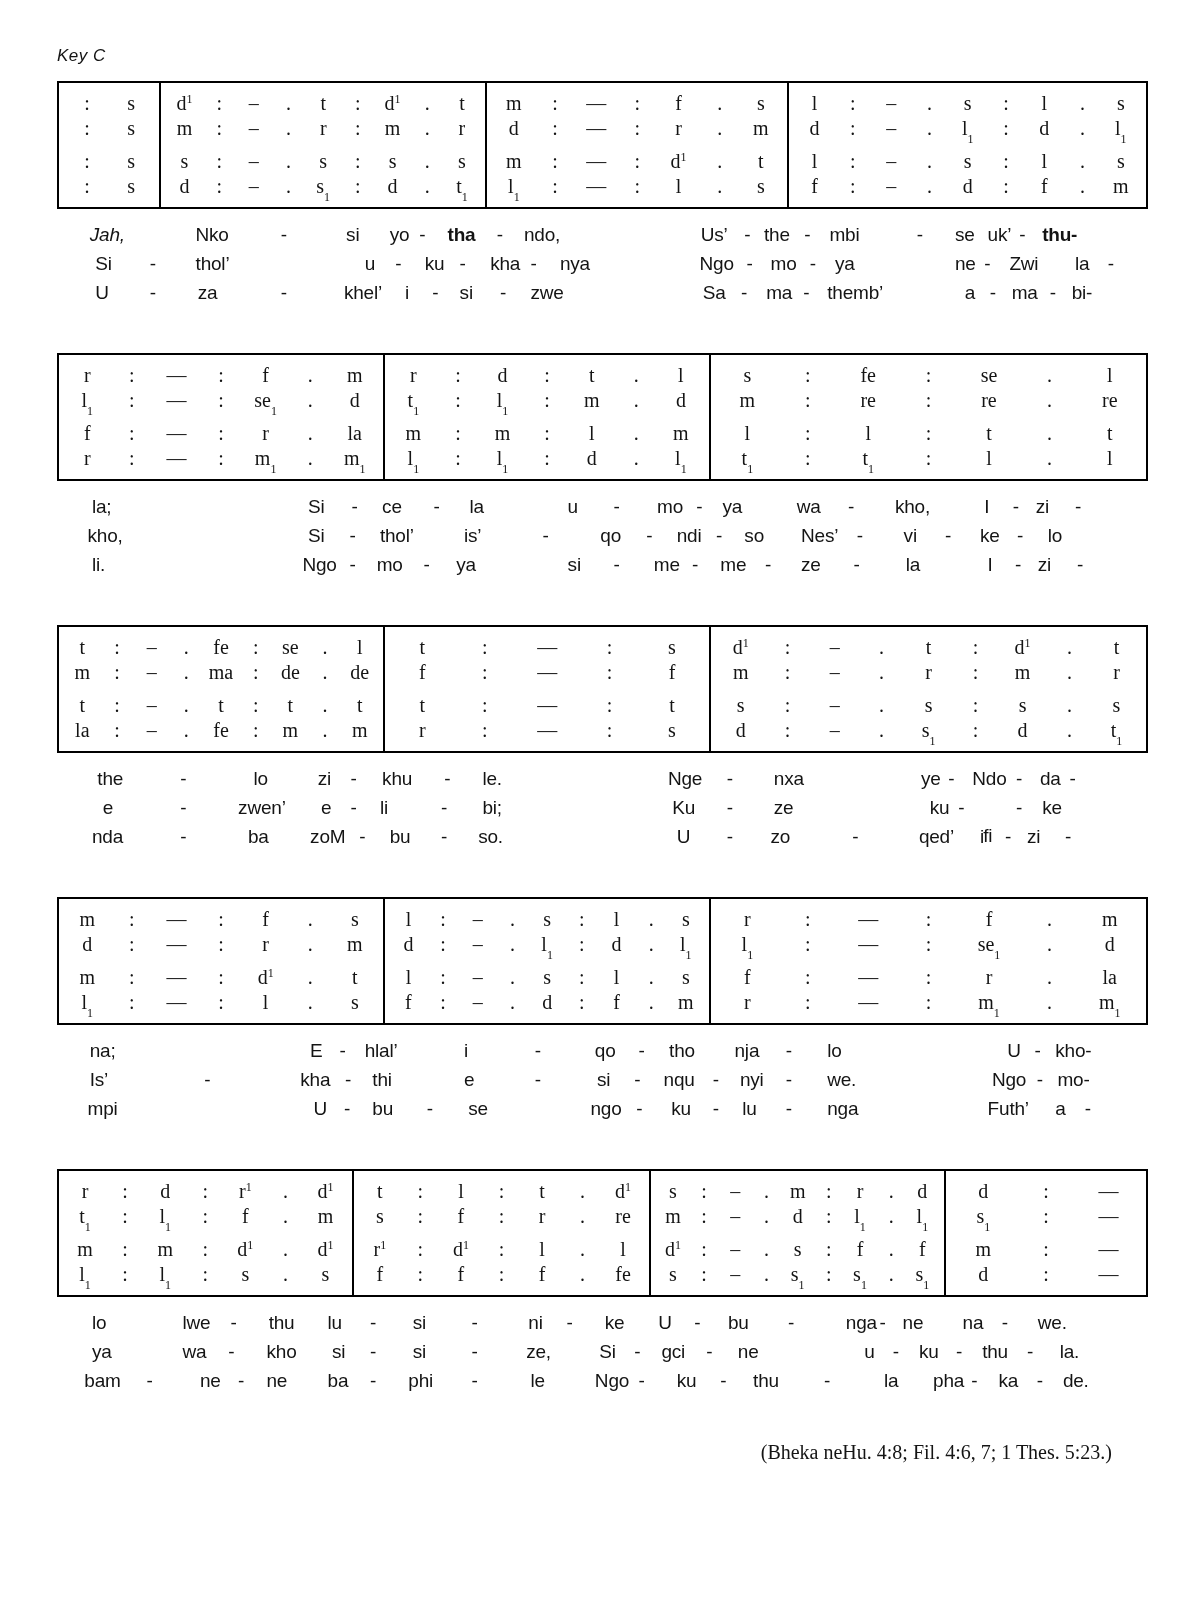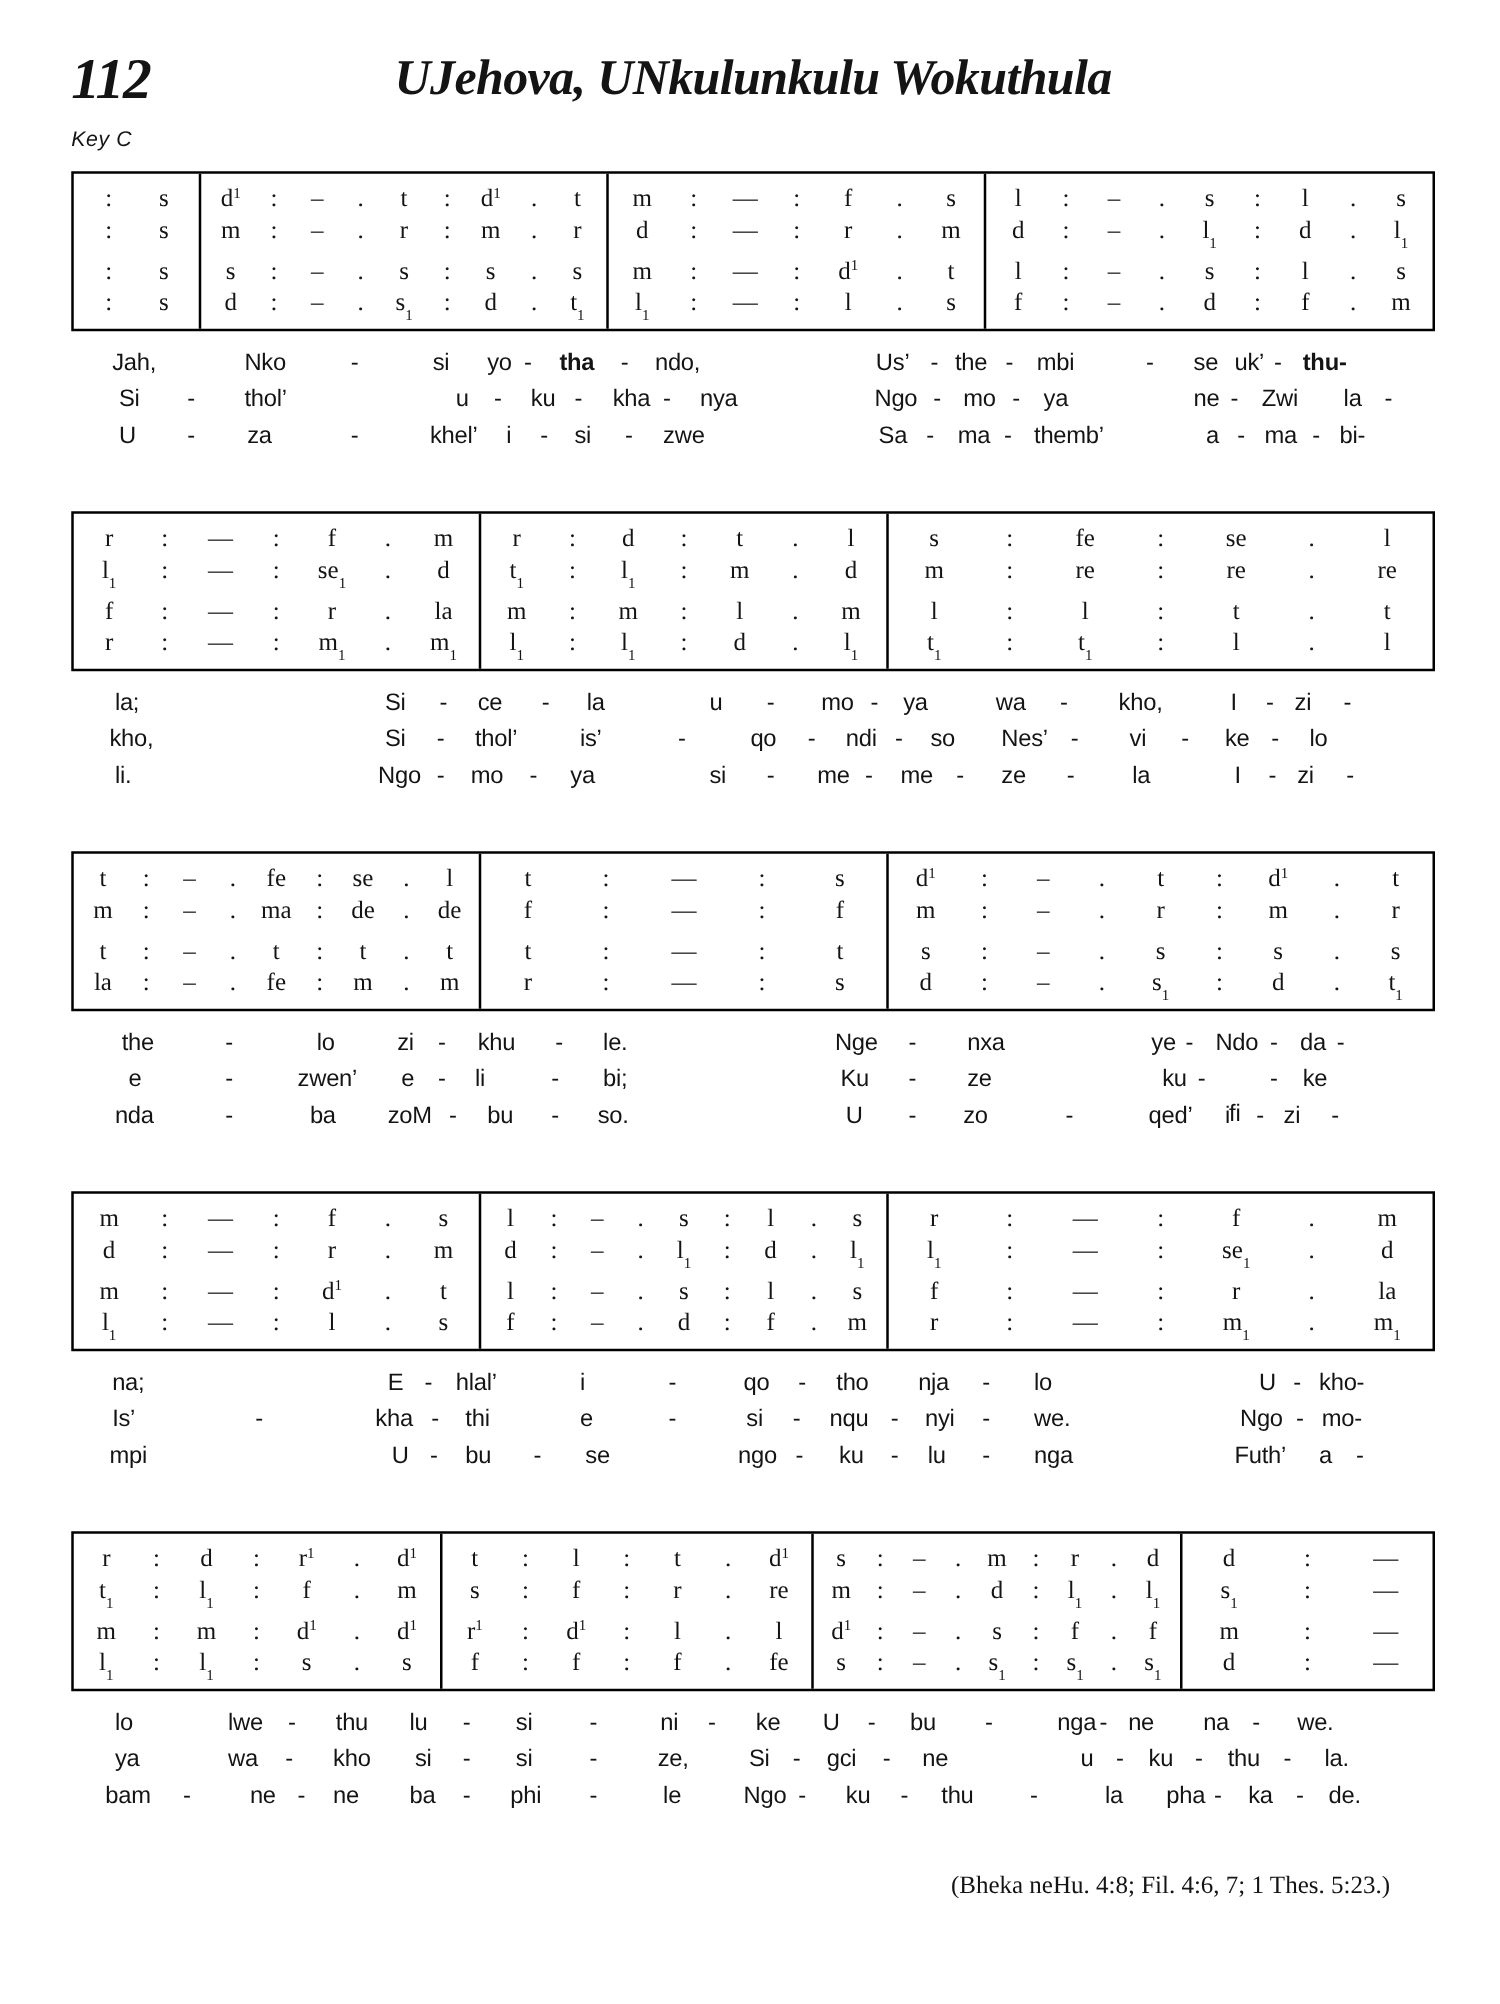--- a/index.html
+++ b/index.html
@@ -67,24 +67,20 @@
     text-align:right;
     padding-right:36px;
     font-size:20px;
     margin-top:24px;
   }
 </style>
 </head>
 <body>
 
 <div class="page">
-  <div class="header-row">
-    <div class="hymn-number">112</div>
-    <h1 class="hymn-title">UJehova, UNkulunkulu Wokuthula</h1>
-  </div>
   <div class="key-label">Key C</div>
 
   <div id="score">
       <div class="system">
         <div class="score-box">
           <div class="measure" style="flex: 0 0 9.4%;">
             <div class="note-row" style="grid-template-columns: repeat(2, 1fr);">
               <span class="tok">:</span>
               <span class="tok">s</span>
             </div>
@@ -227,21 +223,21 @@
               <span class="tok">d</span>
               <span class="tok">:</span>
               <span class="tok">f</span>
               <span class="tok">.</span>
               <span class="tok">m</span>
             </div>
           </div>
         </div>
         <div class="lyrics">
           <div class="lyric-line">
-            <span class="syll" style="left: 3%;">Jah,</span>
+            <span class="syll" style="left: 3%; font-style: italic;">Jah,</span>
             <span class="syll" style="left: 12.7%;">Nko</span>
             <span class="syll" style="left: 20.5%;">-</span>
             <span class="syll" style="left: 26.5%;">si</span>
             <span class="syll" style="left: 30.5%;">yo</span>
             <span class="syll" style="left: 33.2%;">-</span>
             <span class="syll" style="left: 35.8%; font-weight: bold;">tha</span>
             <span class="syll" style="left: 40.3%;">-</span>
             <span class="syll" style="left: 42.8%;">ndo,</span>
             <span class="syll" style="left: 59%;">Us’</span>
             <span class="syll" style="left: 63%;">-</span>

